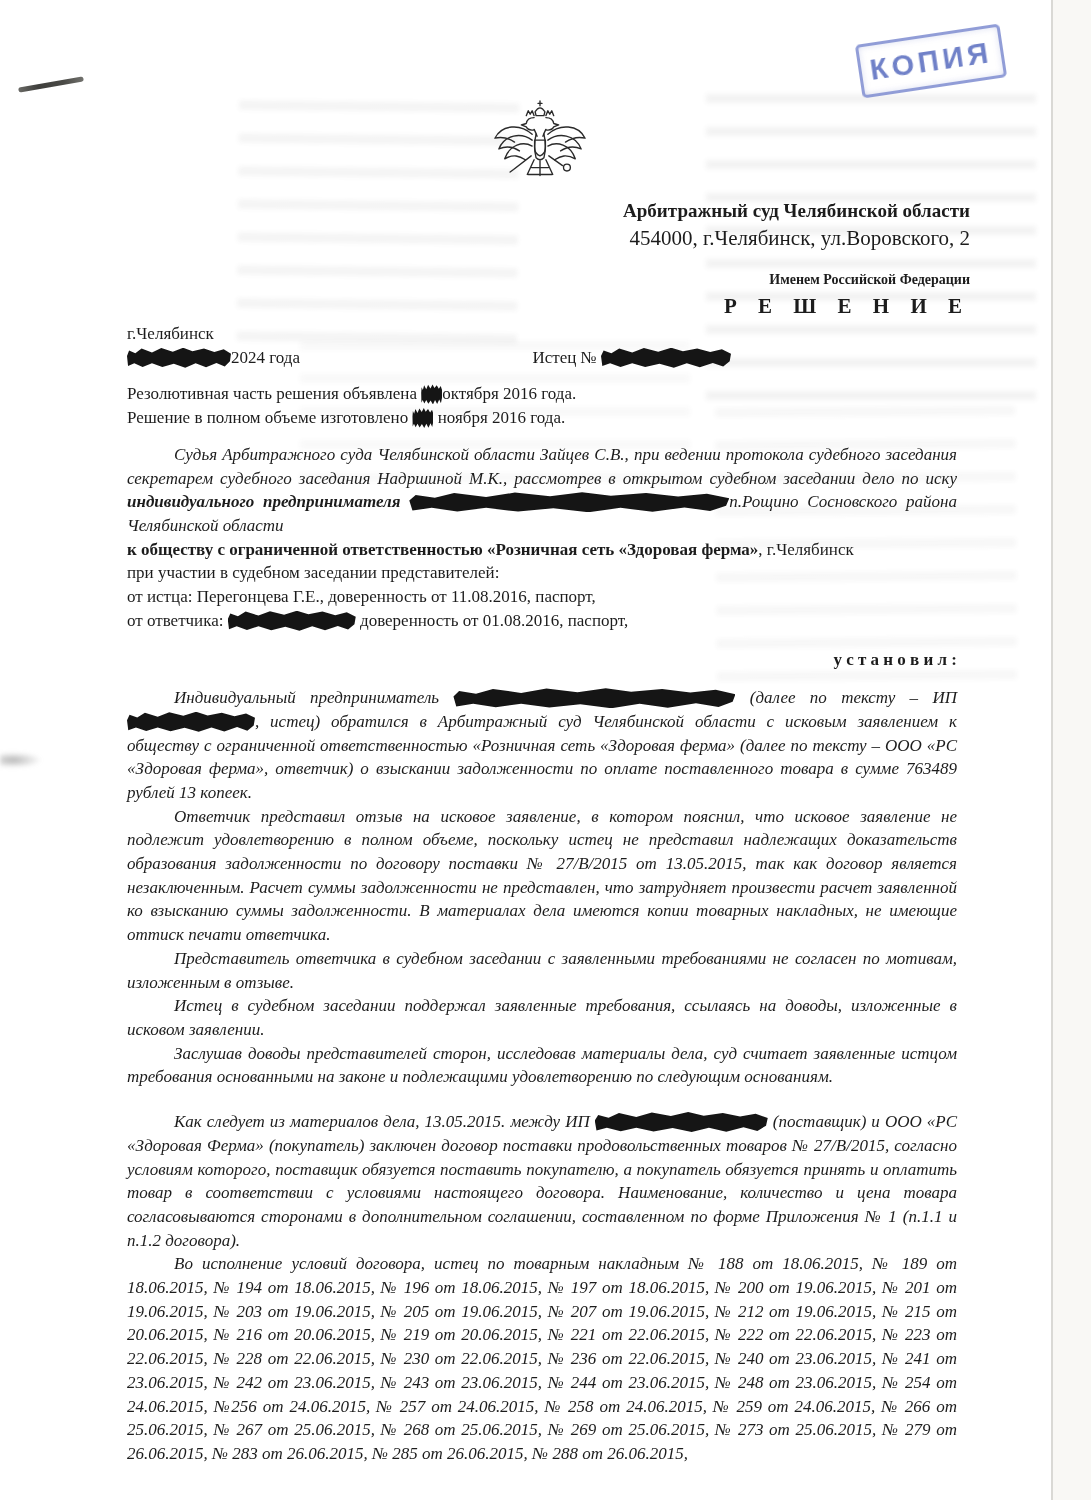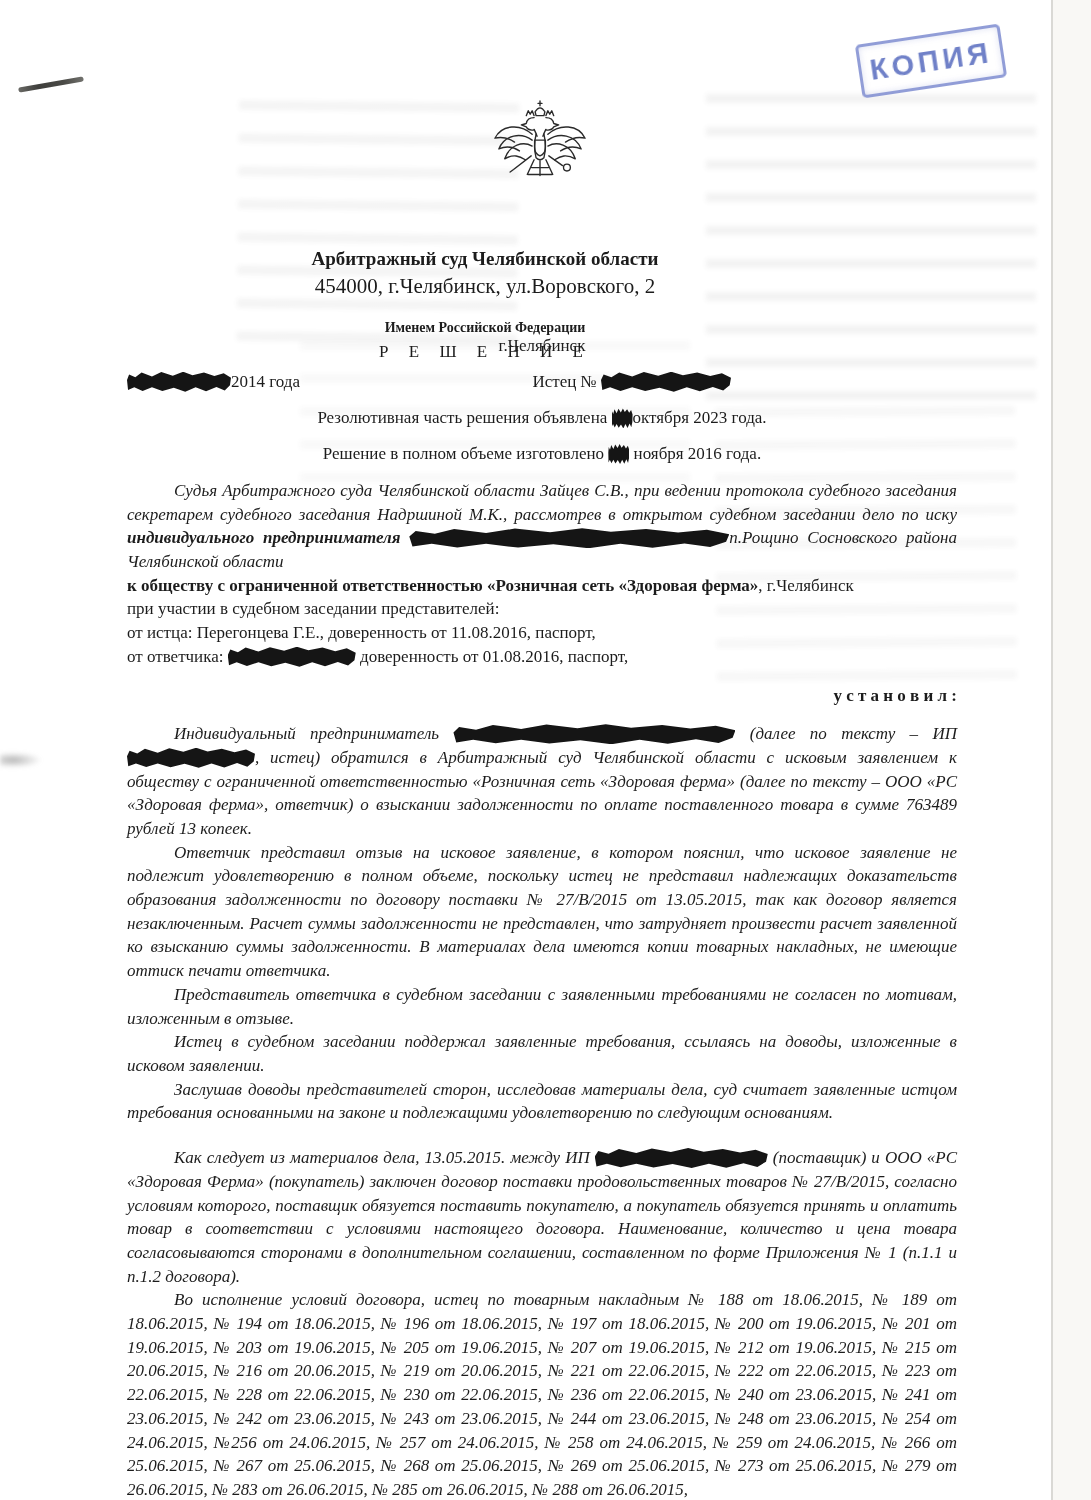--- a/index.html
+++ b/index.html
@@ -46,31 +46,31 @@
     display:flex;align-items:center;justify-content:center;
     color:rgba(100,118,195,.92);
     font-family:"Liberation Sans", sans-serif;font-weight:bold;
     font-size:29px;letter-spacing:4px;
     filter:blur(.4px);
     box-shadow:inset 0 0 6px rgba(118,133,205,.25);
   }
   
   .emblem{position:absolute;left:491px;top:99px;width:98px;height:98px;}
   
-  .header{position:absolute;left:0;top:200px;width:970px;text-align:center;margin-top:48px;}
+  .header{position:absolute;left:0;top:200px;width:970px;text-align:right;}
   .court-name{font-size:19px;font-weight:bold;}
   .court-addr{font-size:21px;margin-top:4px;}
   .in-name{font-size:14px;font-weight:bold;margin-top:21px;}
-  .doc-title{font-size:17px;font-weight:normal;letter-spacing:8px;margin-top:6px;}
+  .doc-title{font-size:21px;font-weight:bold;letter-spacing:8px;margin-top:6px;}
   
   .flow{
     position:absolute;left:127px;top:322px;width:830px;
     font-size:17px;line-height:23.7px;
   }
-  .plain{margin:12px;text-align:center;}
+  .plain{margin:0;text-align:left;}
   .para{margin:0;text-align:justify;}
   .para.indent{text-indent:47px;font-style:italic;}
   .gap-top{margin-top:13px;}
   .gap-top-lg{margin-top:21px;}
   .date-row{display:flex;justify-content:space-between;padding-right:226px;}
   .heading{margin:16px 0 14px;text-align:right;font-weight:bold;}
   .b{font-weight:bold;}
   .redact{
     display:inline-block;height:20px;vertical-align:-5px;
     background:#151515;
@@ -125,25 +125,25 @@
     <div class="court-name">Арбитражный суд Челябинской области</div>
     <div class="court-addr">454000, г.Челябинск, ул.Воровского, 2</div>
     <div class="in-name">Именем Российской Федерации</div>
     <div class="doc-title">Р Е Ш Е Н И Е</div>
   </div>
 
   <div class="flow">
     <p class="plain">г.Челябинск</p>
 
     <div class="date-row">
-      <span><span class="redact" style="width: 104px;"></span><span>2014 года</span></span>
+      <span><span class="redact" style="width: 104px;"></span><span>2024 года</span></span>
       <span><span>Истец № </span><span class="redact" style="width: 130px;"></span></span>
     </div>
 
-    <p class="plain gap-top"><span>Резолютивная часть решения объявлена </span><span class="redact" style="width: 21px;"></span><span>октября 2023 года.</span></p>
+    <p class="plain gap-top"><span>Резолютивная часть решения объявлена </span><span class="redact" style="width: 21px;"></span><span>октября 2016 года.</span></p>
     <p class="plain"><span>Решение в полном объеме изготовлено </span><span class="redact" style="width: 21px;"></span><span> ноября 2016 года.</span></p>
 
     <p class="para indent gap-top"><span>Судья Арбитражного суда Челябинской области Зайцев С.В., при ведении протокола судебного заседания секретарем судебного заседания Надршиной М.К., рассмотрев в открытом судебном заседании дело по иску </span><span class="b">индивидуального предпринимателя </span><span class="redact" style="width: 320px;"></span><span>п.Рощино Сосновского района Челябинской области</span></p>
     <p class="para"><span class="b">к обществу с ограниченной ответственностью «Розничная сеть  «Здоровая ферма»</span><span>, г.Челябинск</span></p>
     <p class="para"><span>при участии в судебном заседании представителей:</span></p>
     <p class="para"><span>от истца: Перегонцева Г.Е., доверенность от 11.08.2016, паспорт,</span></p>
     <p class="para"><span>от ответчика: </span><span class="redact" style="width: 128px;"></span><span> доверенность от 01.08.2016, паспорт,</span></p>
 
     <p class="heading">у с т а н о в и л :</p>
 

